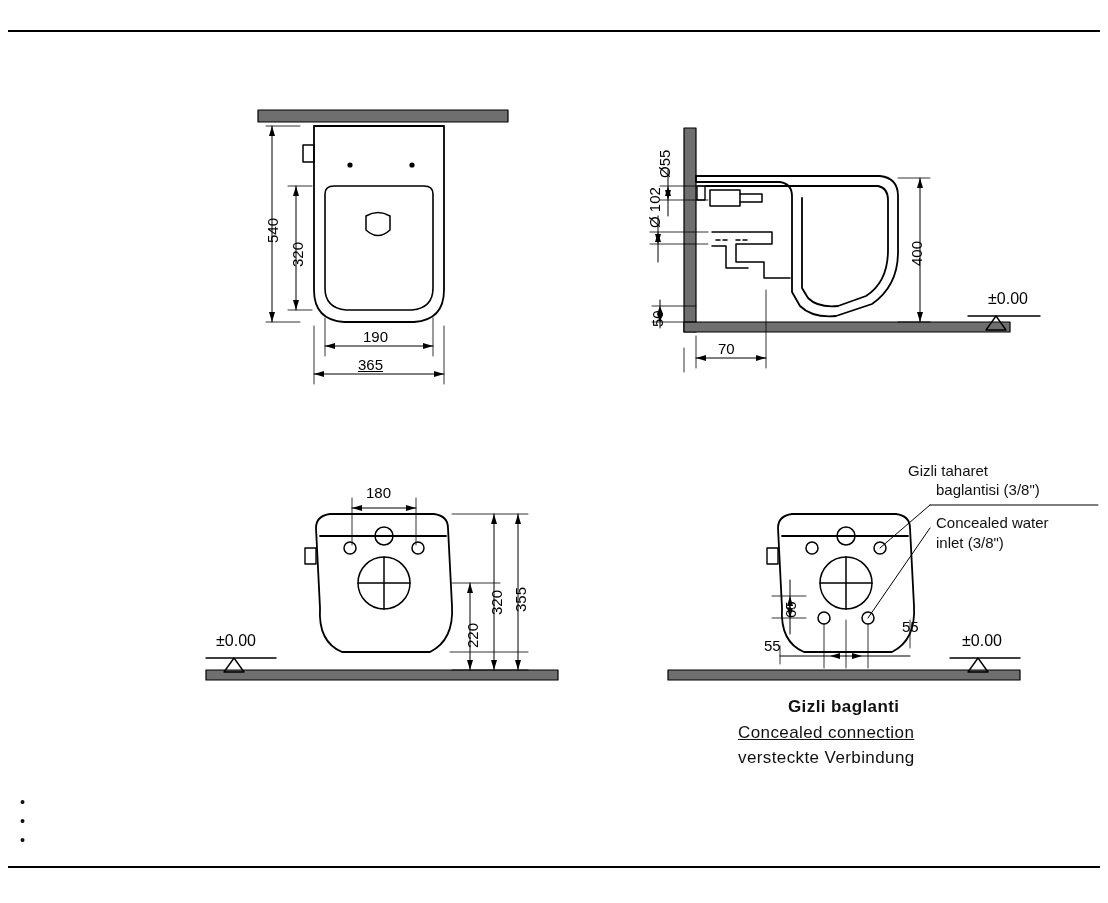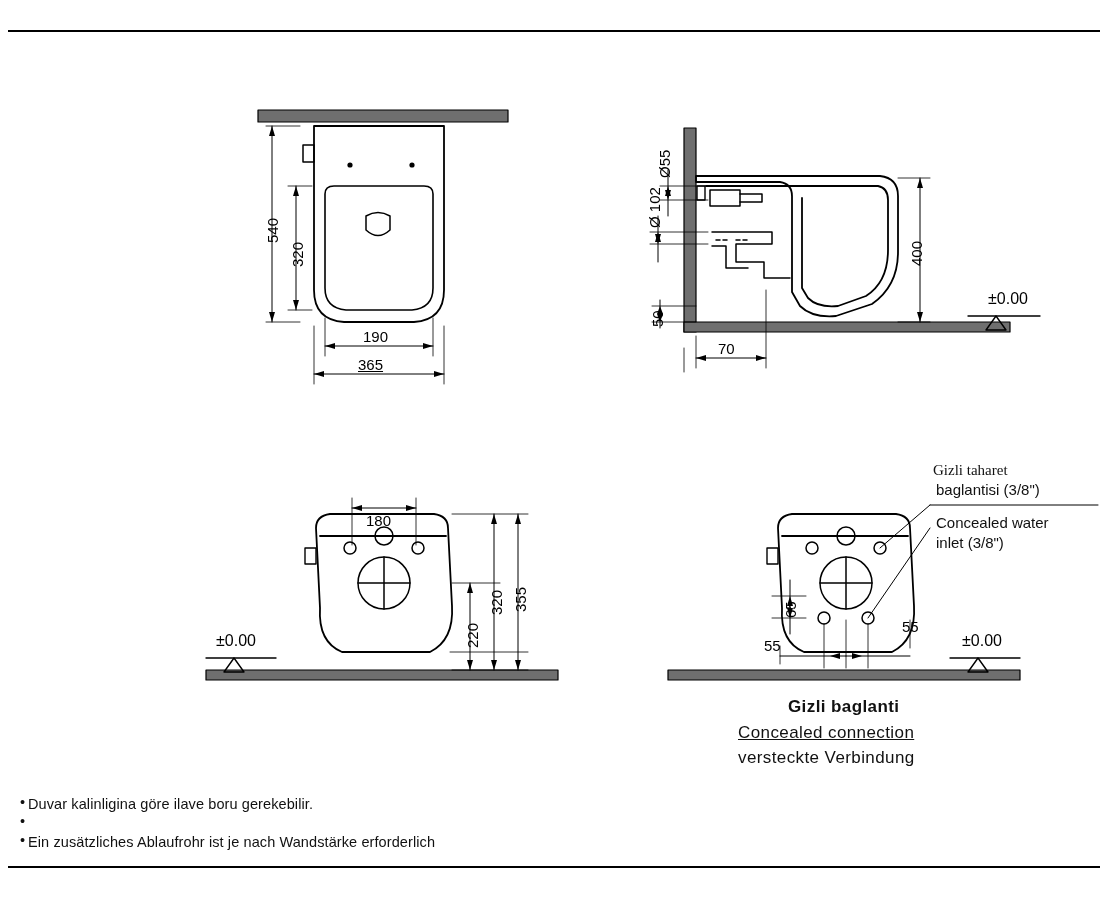--- a/index.html
+++ b/index.html
@@ -298,39 +298,37 @@
   <div class="lbl" style="left:363px; top:328px;">190</div>
   <div class="lbl" style="left:358px; top:356px;text-decoration:underline;">365</div>
 
   <div class="lbl rot" style="left:656px; top:178px;">Ø55</div>
   <div class="lbl rot" style="left:646px; top:228px;">Ø 102</div>
   <div class="lbl rot" style="left:908px; top:266px;">400</div>
   <div class="lbl rot" style="left:649px; top:327px;">50</div>
   <div class="lbl" style="left:718px; top:340px;">70</div>
   <div class="lbl big" style="left:988px; top:290px;">±0.00</div>
 
-  <div class="lbl" style="left:366px; top:484px;margin-top:28px;">180</div>
+  <div class="lbl" style="left:366px; top:484px;">180</div>
   <div class="lbl rot" style="left:512px; top:612px;">355</div>
   <div class="lbl rot" style="left:488px; top:615px;">320</div>
   <div class="lbl rot" style="left:464px; top:648px;">220</div>
   <div class="lbl big" style="left:216px; top:632px;">±0.00</div>
 
   <div class="lbl rot" style="left:782px; top:618px;">65</div>
   <div class="lbl" style="left:764px; top:637px;">55</div>
   <div class="lbl" style="left:902px; top:618px;">55</div>
   <div class="lbl big" style="left:962px; top:632px;">±0.00</div>
 
-  <div class="anno" style="left:933px; top:462px;font-family:Liberation Serif, serif;">Gizli taharet</div>
+  <div class="anno" style="left:908px; top:462px;">Gizli taharet</div>
   <div class="anno" style="left:936px; top:481px;">baglantisi (3/8")</div>
   <div class="anno" style="left:936px; top:514px;">Concealed water</div>
   <div class="anno" style="left:936px; top:534px;">inlet (3/8")</div>
 
   <div class="caption" style="left:788px; top:697px;font-weight:bold;">Gizli  baglanti</div>
   <div class="caption" style="left:738px; top:723px;text-decoration:underline;">Concealed  connection</div>
   <div class="caption" style="left:738px; top:748px;">versteckte  Verbindung</div>
 
   <div class="note" style="left:20px; top:794px;">•</div>
-  <div class="note" style="left:28px; top:796px;">Duvar kalinligina göre ilave boru gerekebilir.</div>
   <div class="note" style="left:20px; top:813px;">•</div>
   <div class="note" style="left:20px; top:832px;">•</div>
-  <div class="note" style="left:28px; top:834px;">Ein zusätzliches Ablaufrohr ist je nach Wandstärke erforderlich</div>
 
 </div>
 
 </body></html>

